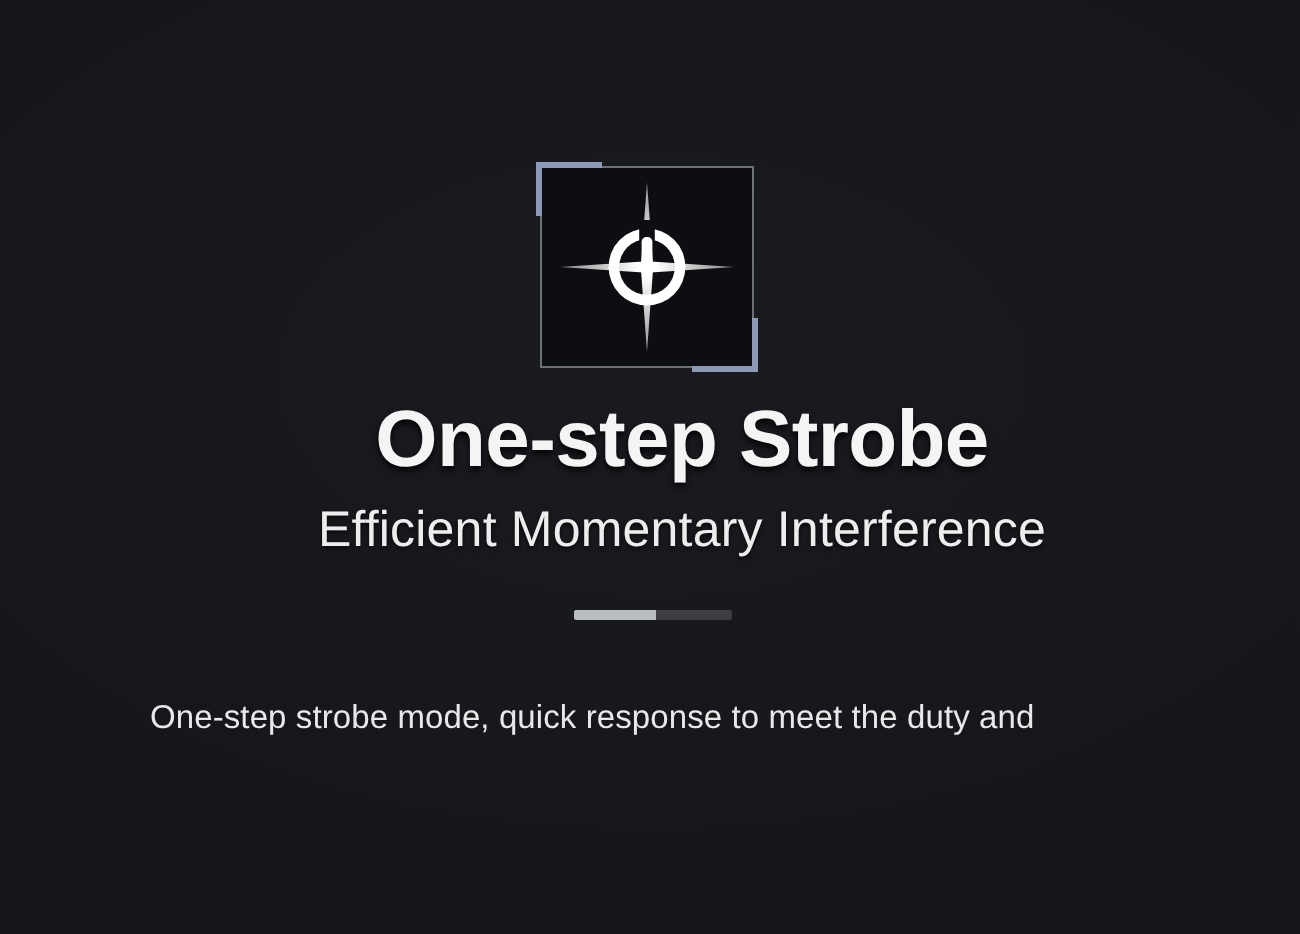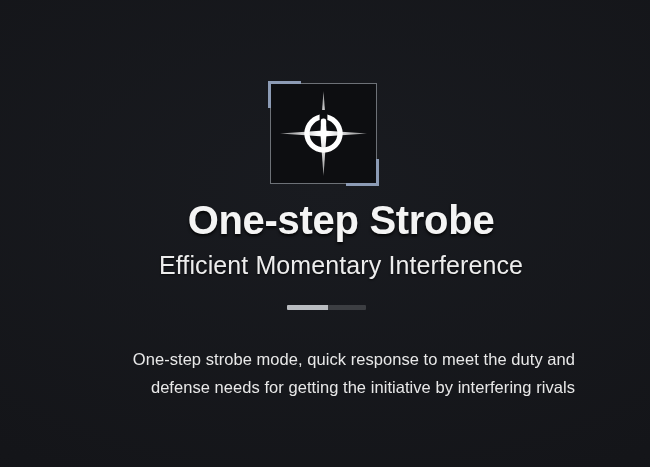--- a/index.html
+++ b/index.html
@@ -121,21 +121,21 @@
     background: #3c3e42;
   }
 
   
   .description {
     position: absolute;
     top: 345px;
     left: 50%;
     transform: translateX(-50%);
     width: 500px;
-    text-align: right;
+    text-align: left;
     font-size: 16.5px;
     line-height: 28px;
     color: #e8e8e8;
     letter-spacing: 0.05px;
   }
   .description .line {
     display: block;
   }
 </style>
 </head>
@@ -182,16 +182,15 @@
     <h2 class="feature-subtitle">Efficient Momentary Interference</h2>
   </div>
 
   <div class="divider-bar">
     <div class="fill"></div>
     <div class="track"></div>
   </div>
 
   <p class="description">
     <span class="line">One-step strobe mode, quick response to meet the duty and</span>
-    <span class="line">defense needs for getting the initiative by interfering rivals</span>
   </p>
 
 </div>
 
 </body></html>

